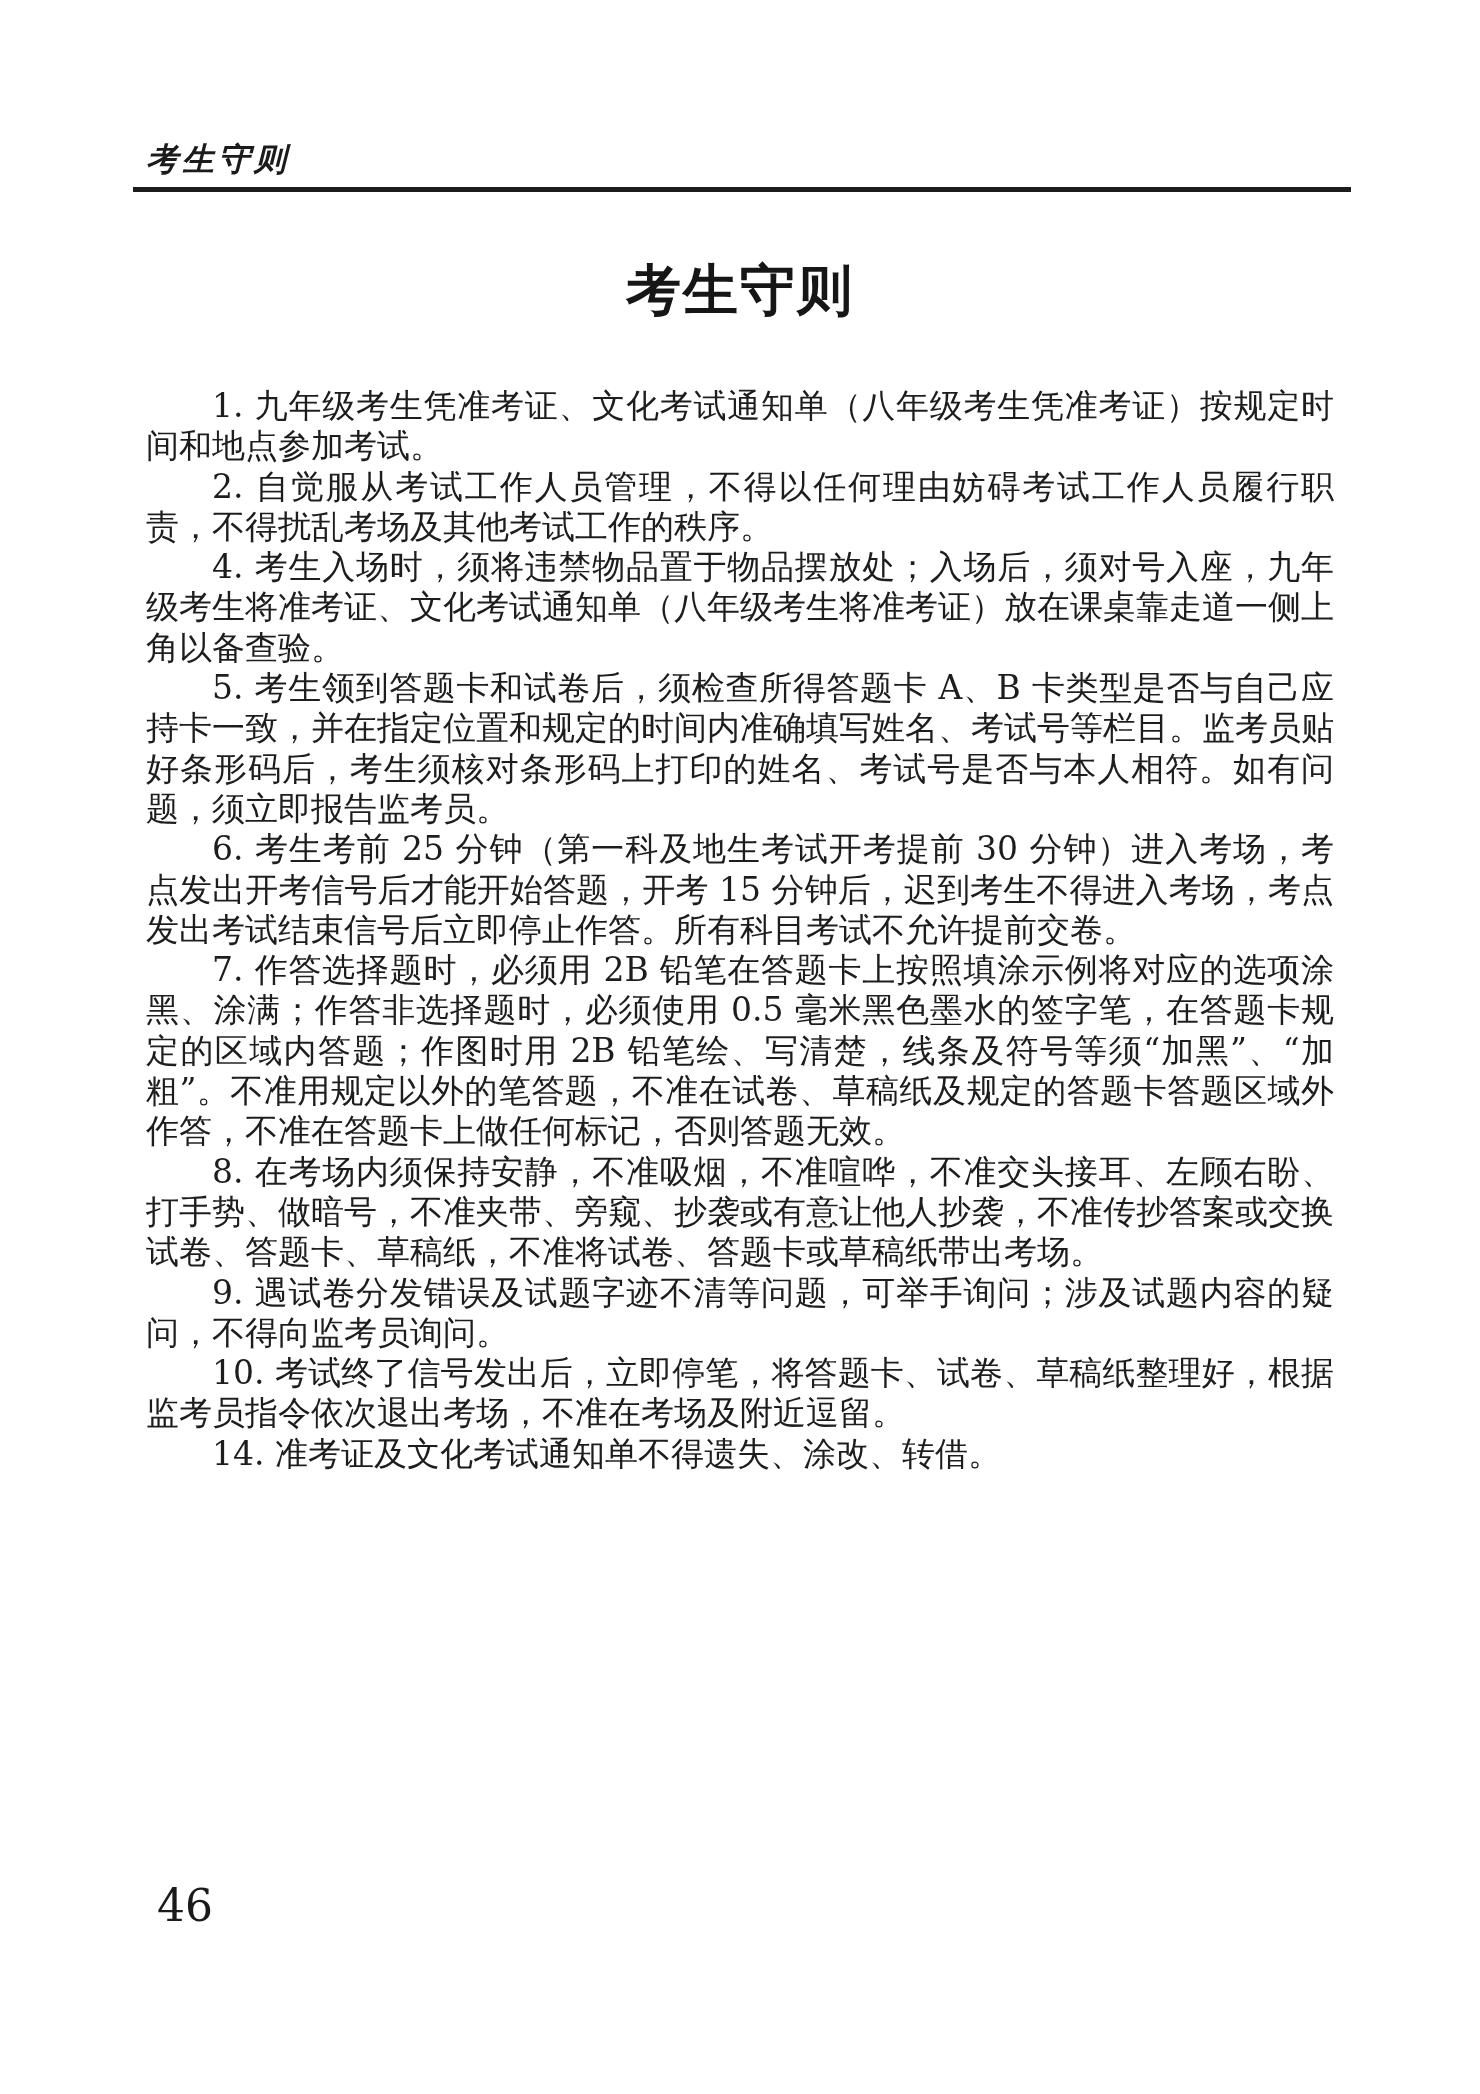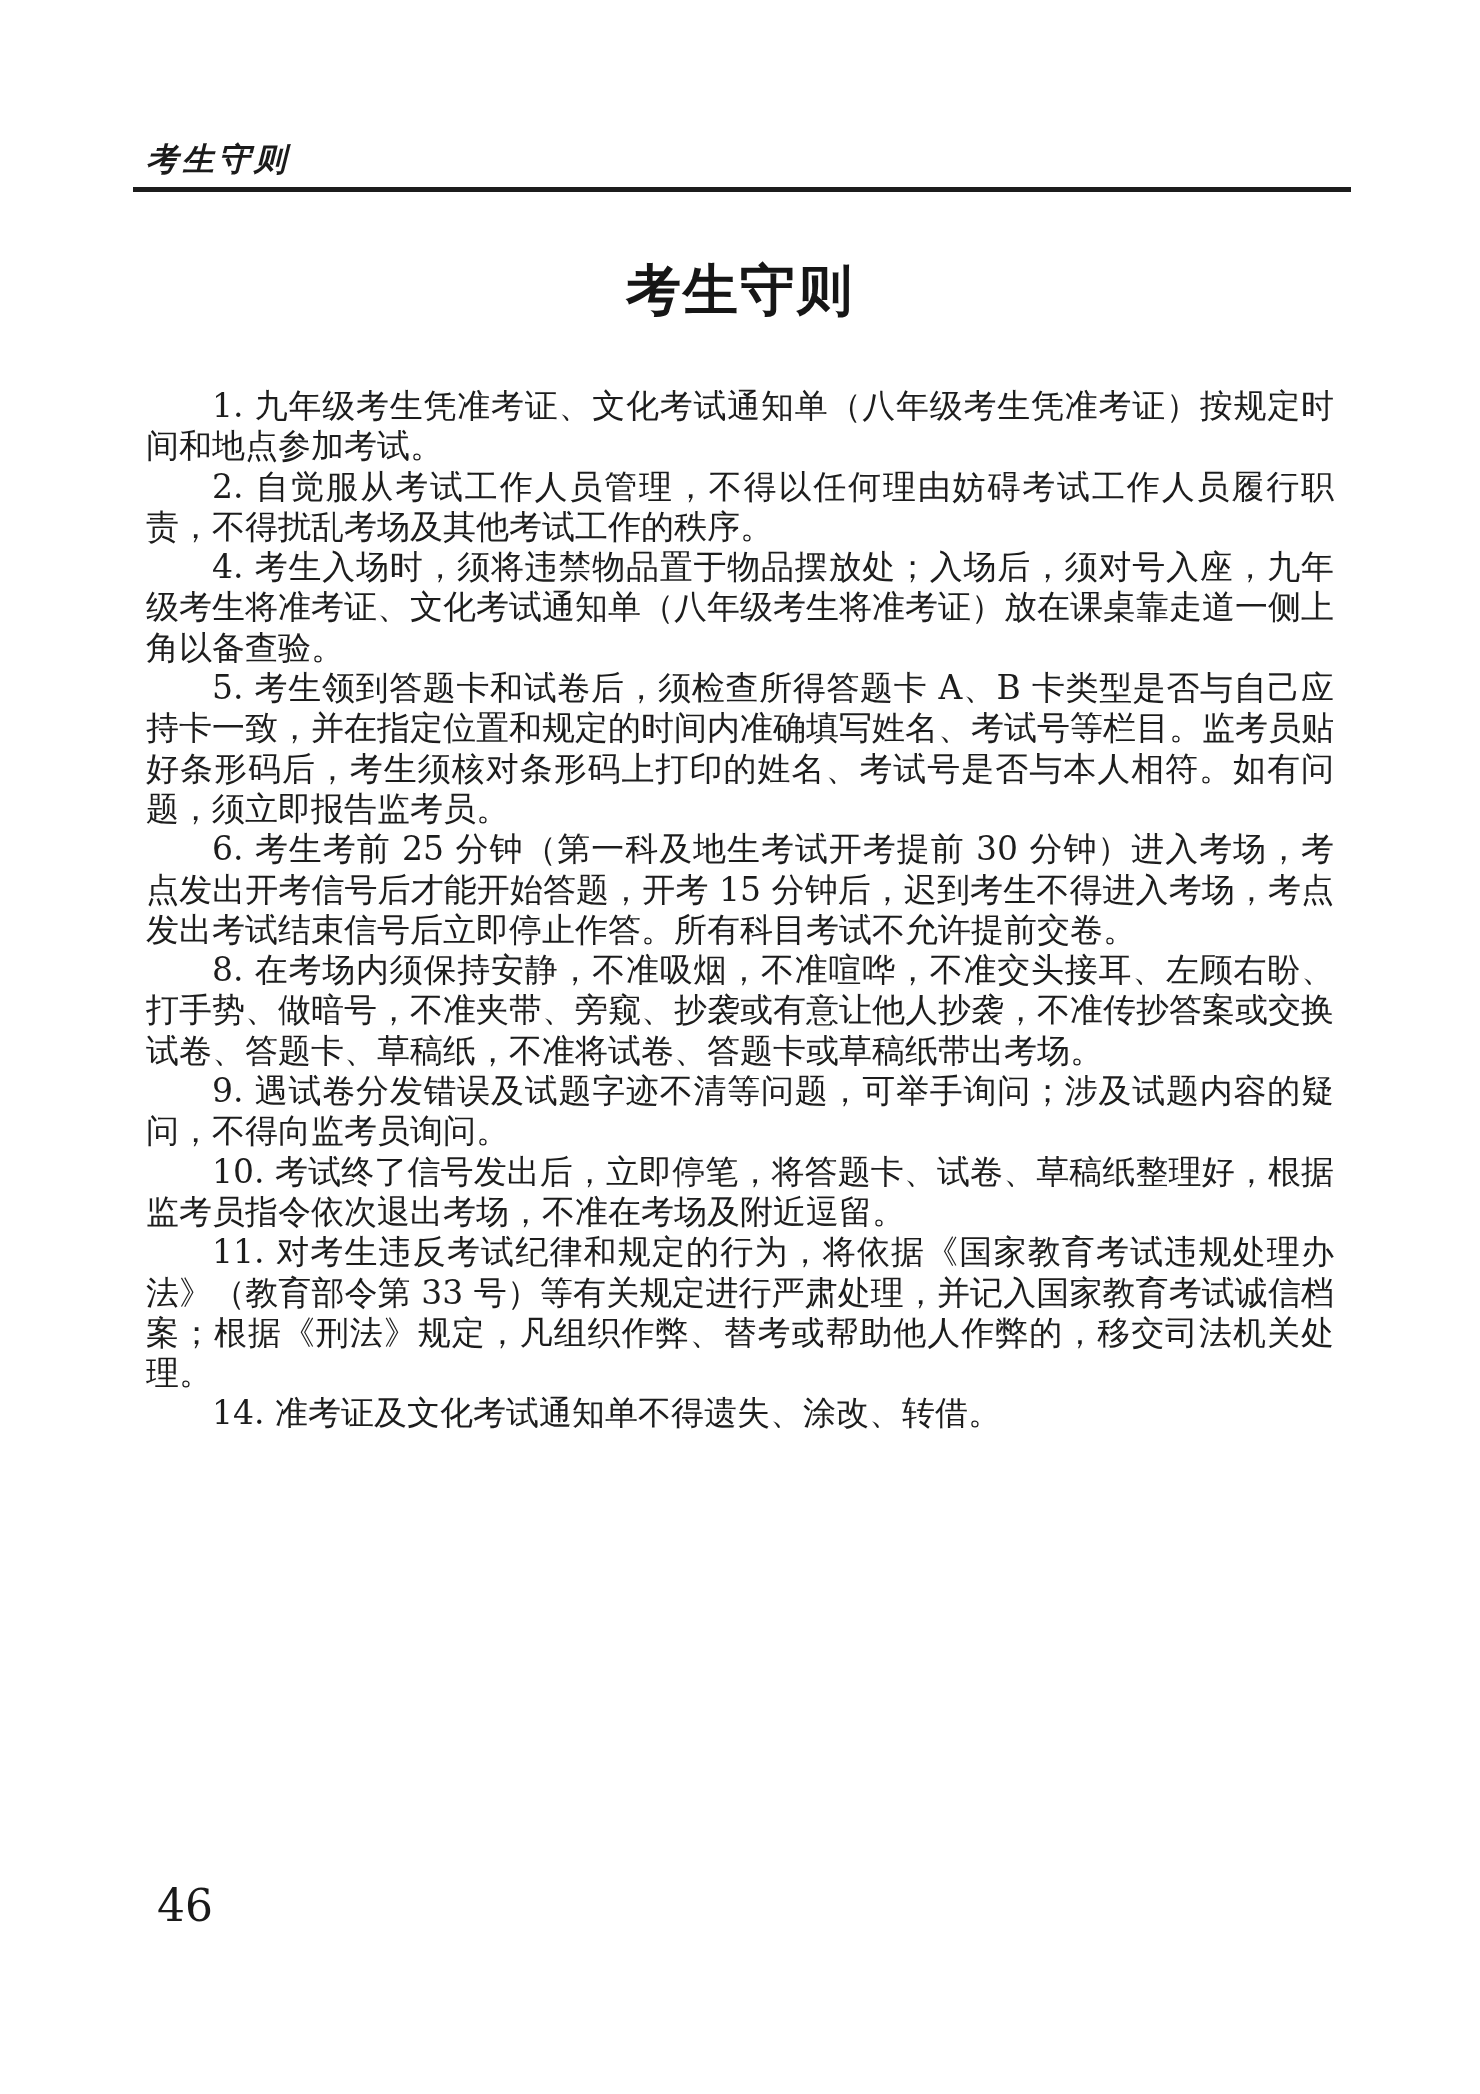--- a/index.html
+++ b/index.html
@@ -74,20 +74,20 @@
 <div class="header-rule"></div>
 
 <div class="doc-title">考生守则</div>
 
 <div class="body-text">
   <p class="para">1. 九年级考生凭准考证、文化考试通知单（八年级考生凭准考证）按规定时间和地点参加考试。</p>
   <p class="para">2. 自觉服从考试工作人员管理，不得以任何理由妨碍考试工作人员履行职责，不得扰乱考场及其他考试工作的秩序。</p>
   <p class="para">4. 考生入场时，须将违禁物品置于物品摆放处；入场后，须对号入座，九年级考生将准考证、文化考试通知单（八年级考生将准考证）放在课桌靠走道一侧上角以备查验。</p>
   <p class="para">5. 考生领到答题卡和试卷后，须检查所得答题卡 A、B 卡类型是否与自己应持卡一致，并在指定位置和规定的时间内准确填写姓名、考试号等栏目。监考员贴好条形码后，考生须核对条形码上打印的姓名、考试号是否与本人相符。如有问题，须立即报告监考员。</p>
   <p class="para">6. 考生考前 25 分钟（第一科及地生考试开考提前 30 分钟）进入考场，考点发出开考信号后才能开始答题，开考 15 分钟后，迟到考生不得进入考场，考点发出考试结束信号后立即停止作答。所有科目考试不允许提前交卷。</p>
+  <p class="para">7. 作答选择题时，必须用 2B 铅笔在答题卡上按照填涂示例将对应的选项涂黑、涂满；作答非选择题时，必须使用 0.5 毫米黑色墨水的签字笔，在答题卡规定的区域内答题；作图时用 2B 铅笔绘、写清楚，线条及符号等须“加黑”、“加粗”。不准用规定以外的笔答题，不准在试卷、草稿纸及规定的答题卡答题区域外作答，不准在答题卡上做任何标记，否则答题无效。</p>
   <p class="para">8. 在考场内须保持安静，不准吸烟，不准喧哗，不准交头接耳、左顾右盼、打手势、做暗号，不准夹带、旁窥、抄袭或有意让他人抄袭，不准传抄答案或交换试卷、答题卡、草稿纸，不准将试卷、答题卡或草稿纸带出考场。</p>
   <p class="para">9. 遇试卷分发错误及试题字迹不清等问题，可举手询问；涉及试题内容的疑问，不得向监考员询问。</p>
   <p class="para">10. 考试终了信号发出后，立即停笔，将答题卡、试卷、草稿纸整理好，根据监考员指令依次退出考场，不准在考场及附近逗留。</p>
-  <p class="para">11. 对考生违反考试纪律和规定的行为，将依据《国家教育考试违规处理办法》（教育部令第 33 号）等有关规定进行严肃处理，并记入国家教育考试诚信档案；根据《刑法》规定，凡组织作弊、替考或帮助他人作弊的，移交司法机关处理。</p>
   <p class="para">14. 准考证及文化考试通知单不得遗失、涂改、转借。</p>
 </div>
 
 <div class="page-number">46</div>
 
 </body></html>

